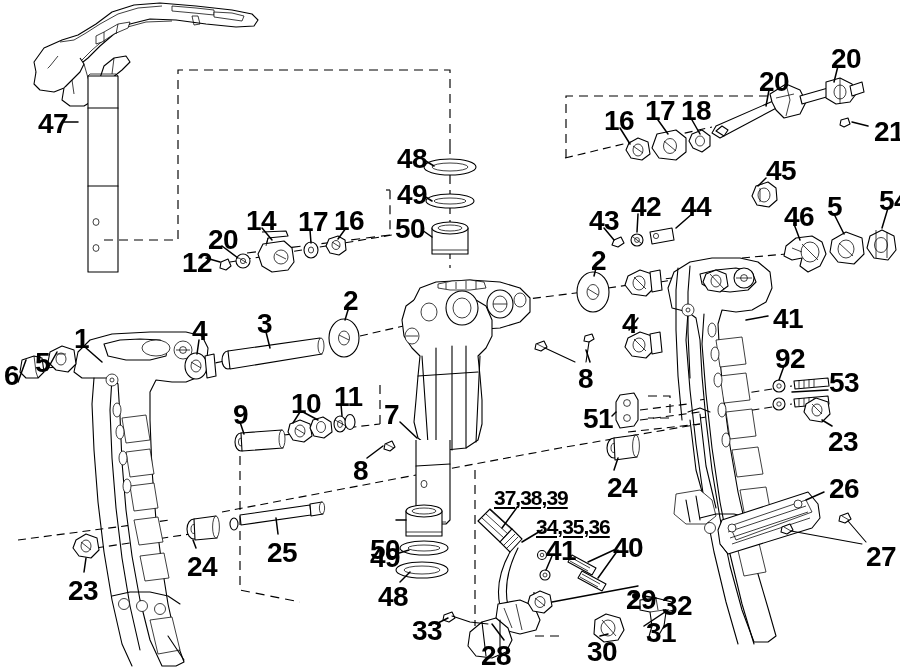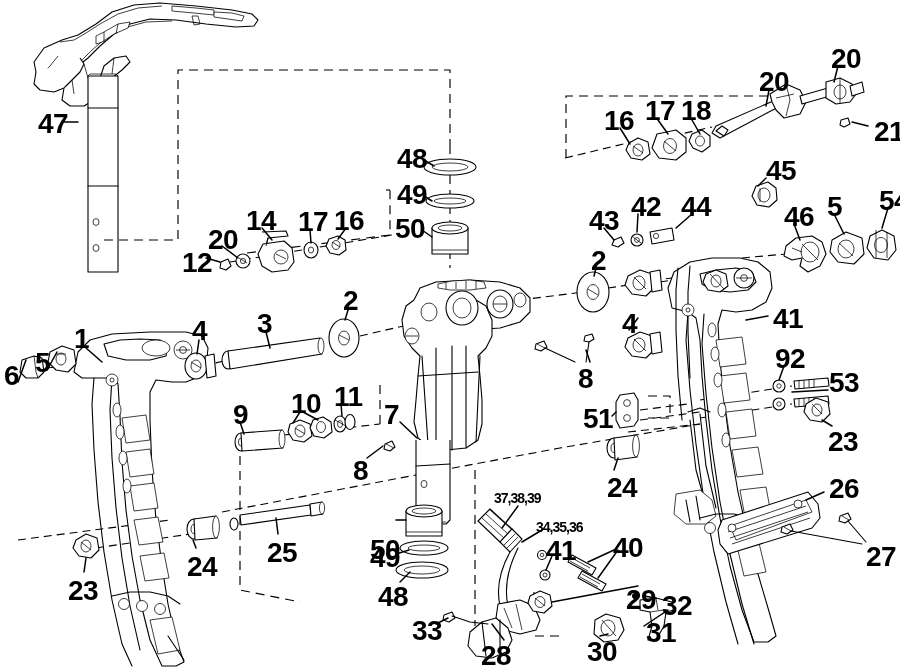--- a/index.html
+++ b/index.html
@@ -16,21 +16,21 @@
     position:absolute;
     font-family:"Liberation Sans", sans-serif;
     font-weight:bold;
     font-size:28px;
     line-height:22px;
     color:#000000;
     white-space:nowrap;
     letter-spacing:-0.5px;
     -webkit-font-smoothing:antialiased;
   }
-  .callout.multi{font-size:14px;letter-spacing:-1px;}
+  .callout.multi{font-size:21px;letter-spacing:-1px;text-decoration:underline;}
   #watermark{
     position:absolute;
     left:672px;top:619px;
     font-family:"Liberation Sans", sans-serif;
     font-style:italic;
     font-weight:bold;
     font-size:23px;
     line-height:23px;
     color:#f9766e;
     white-space:nowrap;

